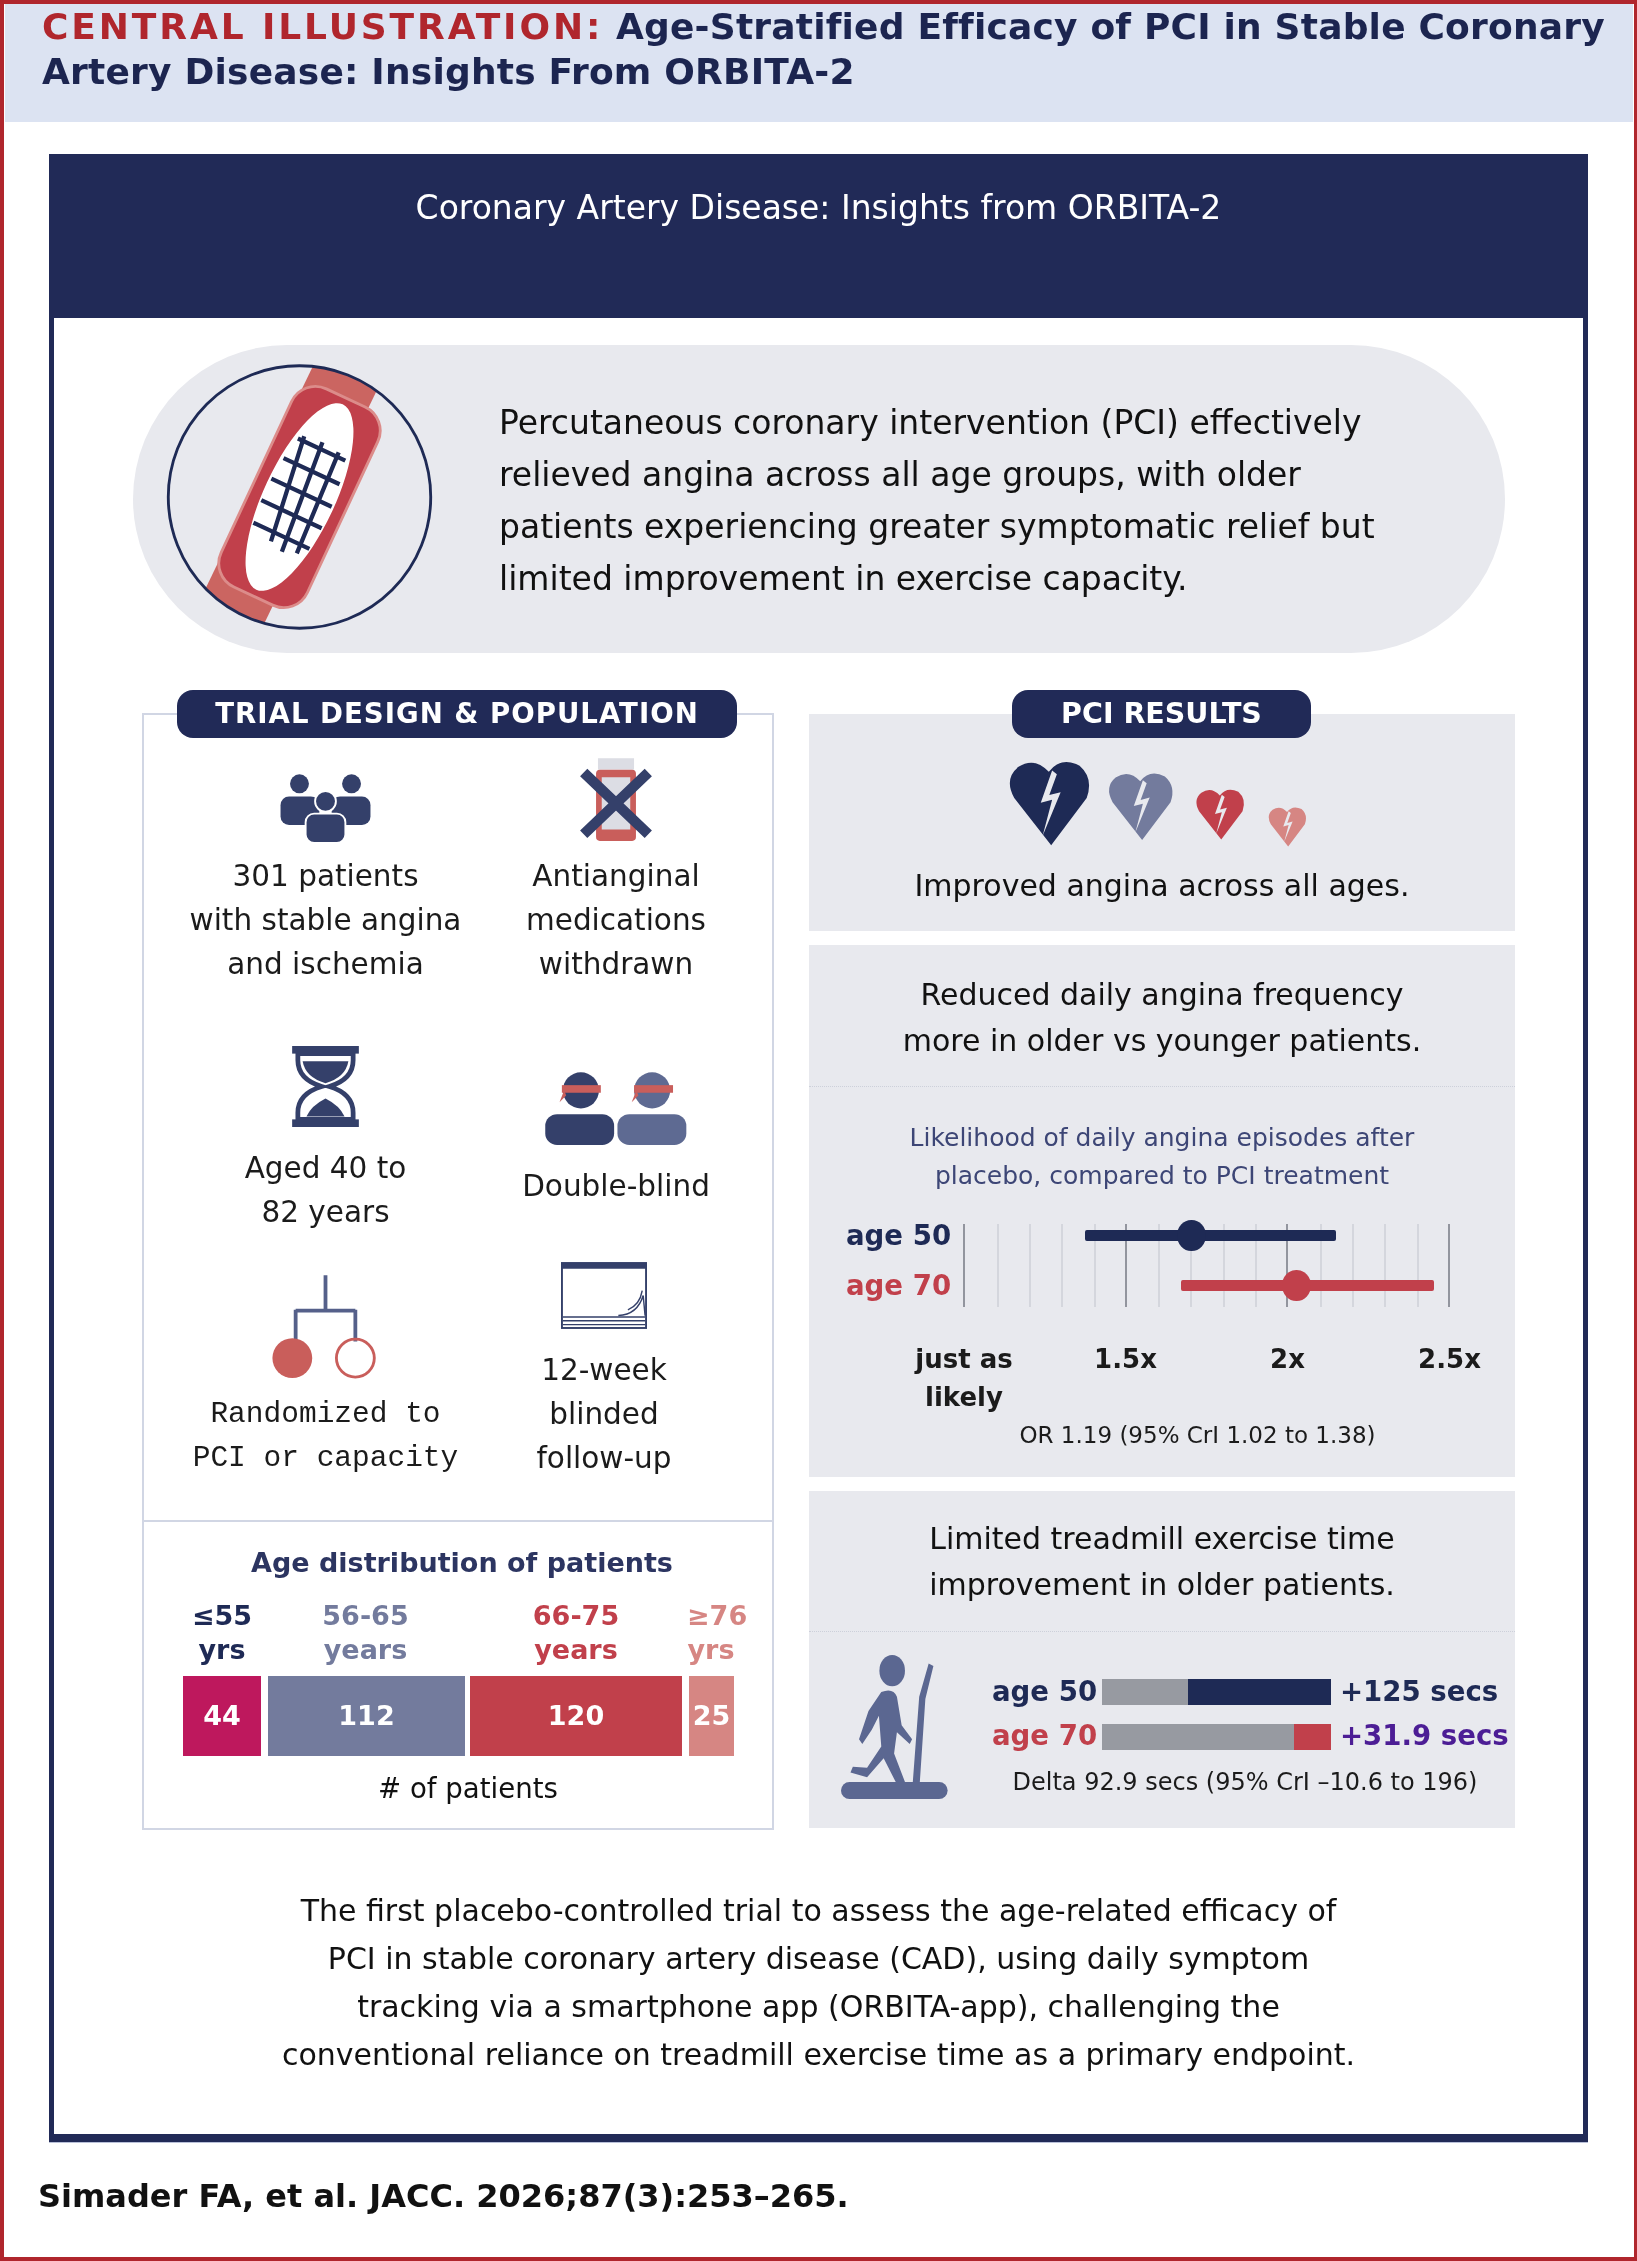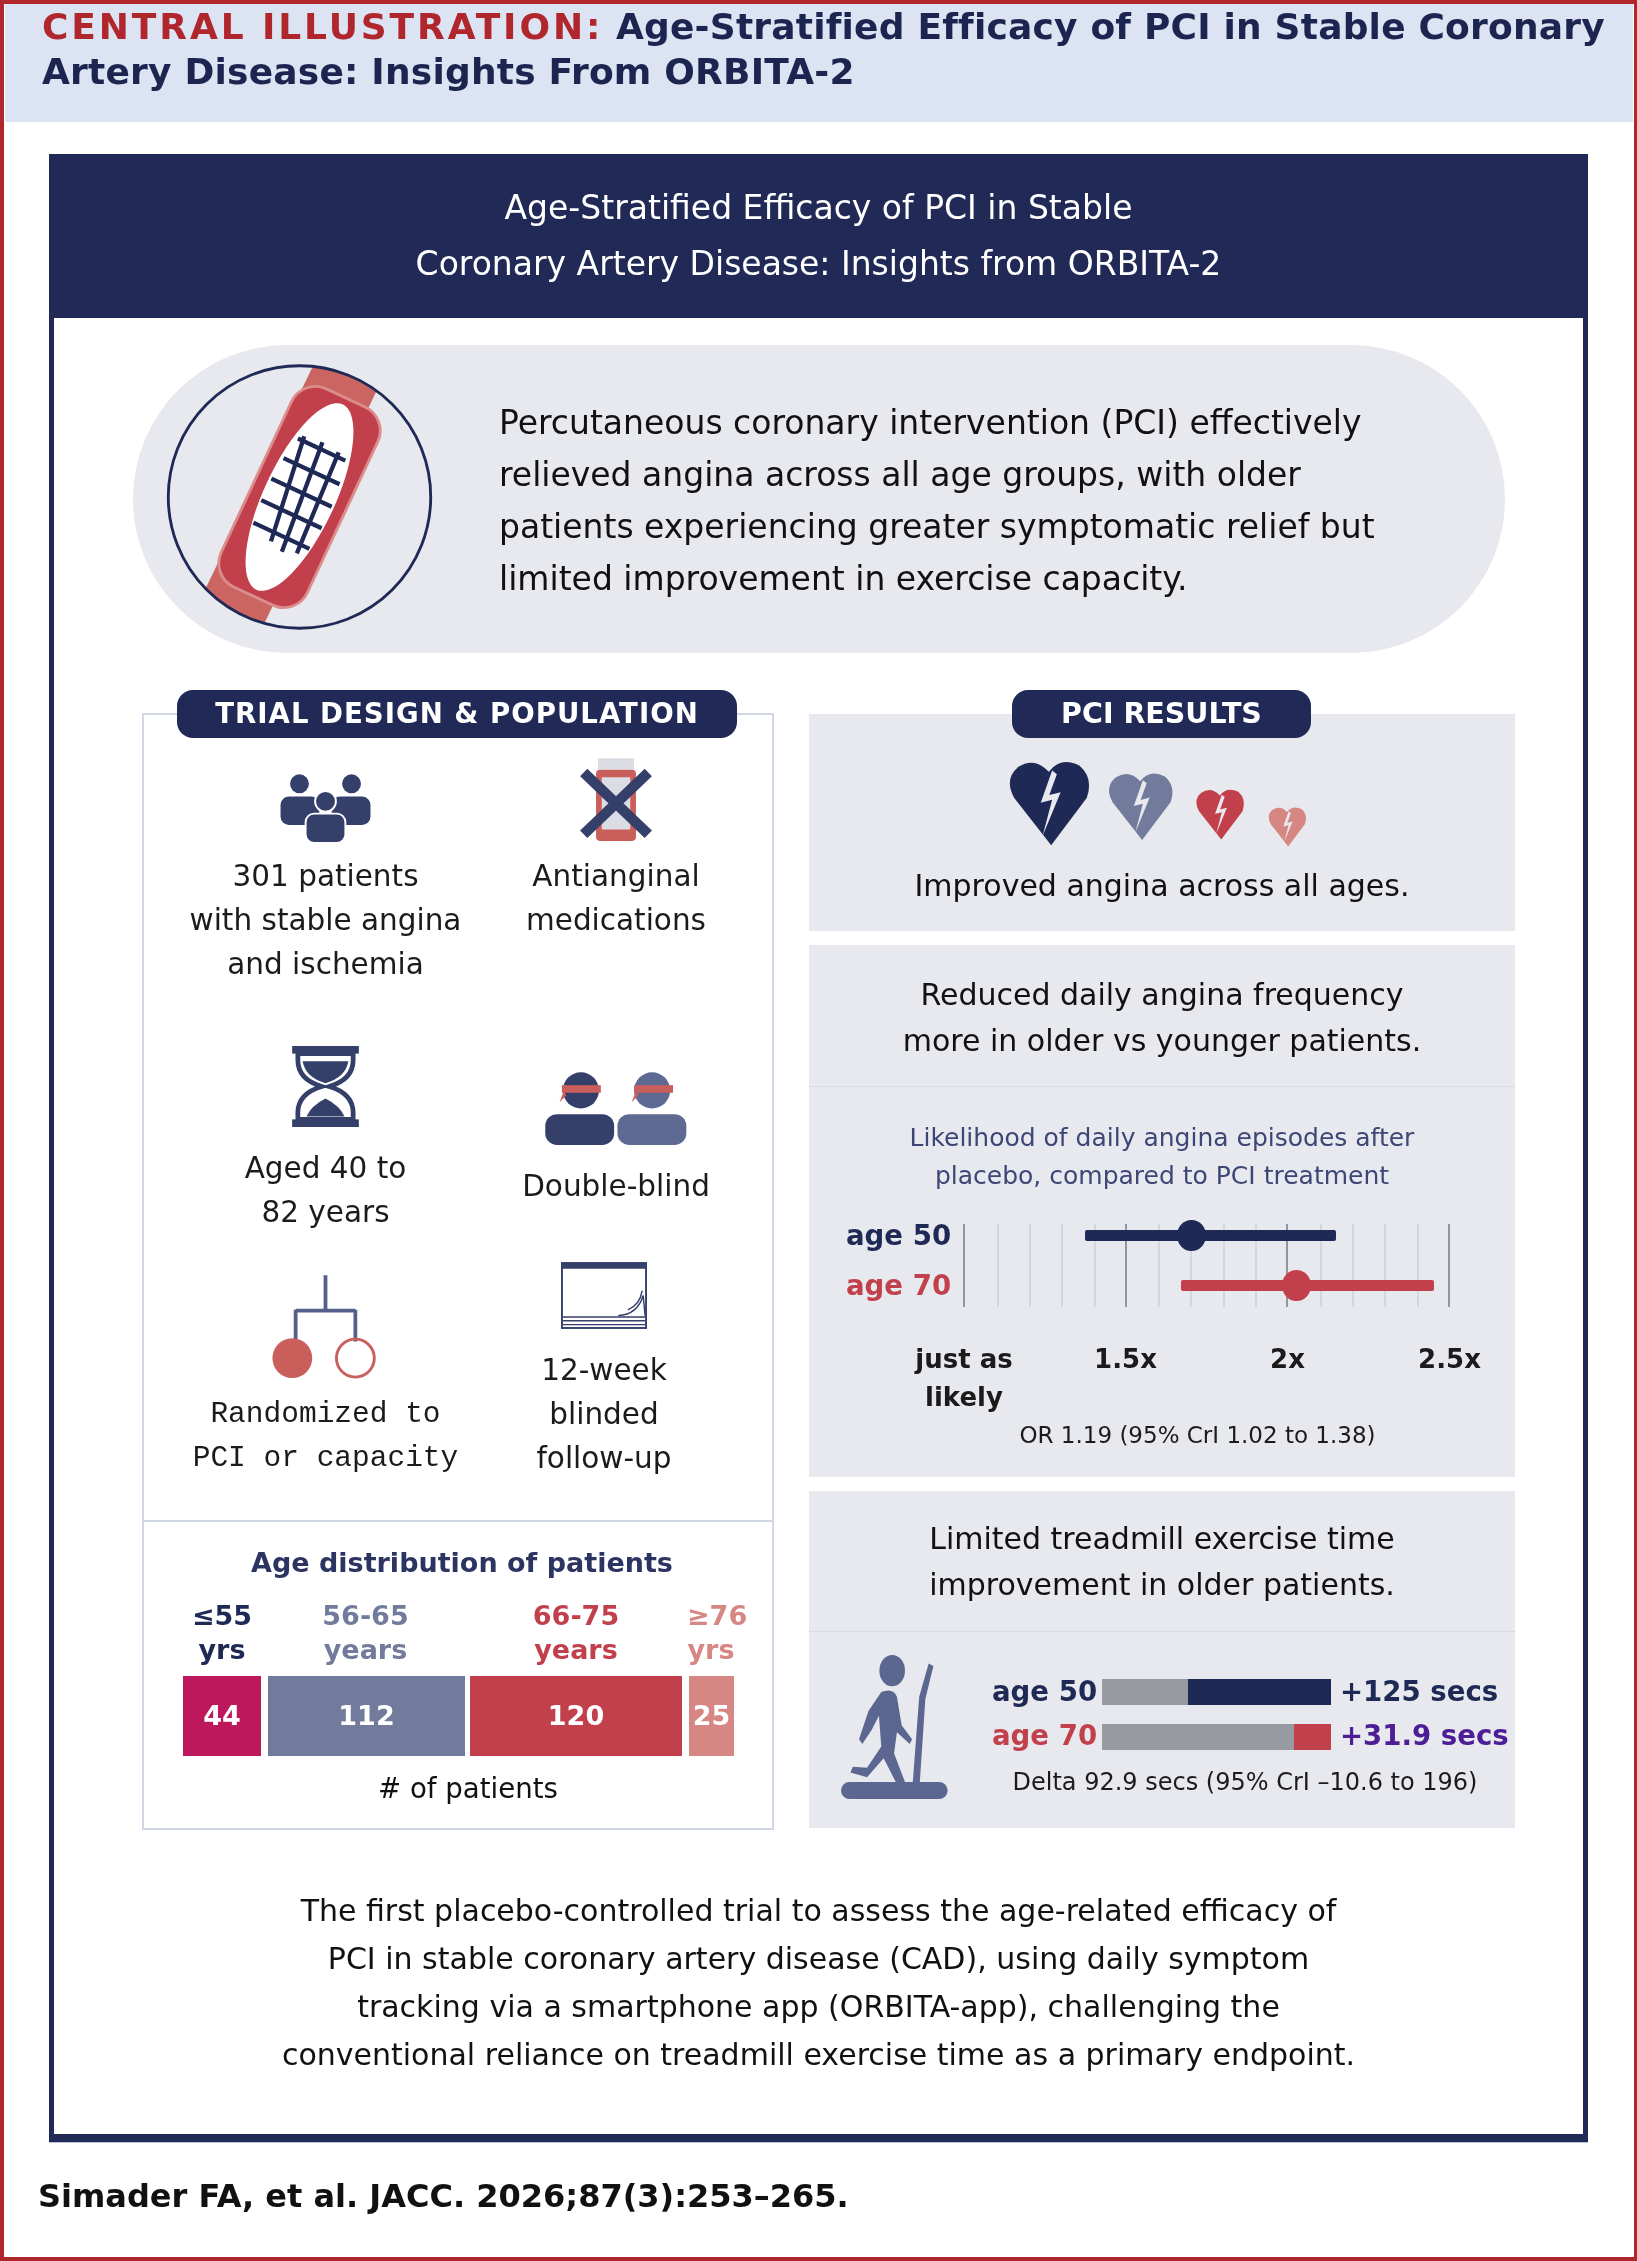--- a/index.html
+++ b/index.html
@@ -69,21 +69,20 @@
 <div class="abs" id="frame"></div>
 <div class="abs" id="title-text">
   <span class="lead">CENTRAL ILLUSTRATION:</span>
   <span>Age-Stratified Efficacy of PCI in Stable Coronary</span><br>
   <span>Artery Disease: Insights From ORBITA-2</span>
 </div>
 
 <div class="abs" id="main-box"></div>
 <div class="abs" id="main-header"></div>
 <div class="abs" id="main-header-text">
-  <div>Age-Stratified Efficacy of PCI in Stable</div>
   <div>Coronary Artery Disease: Insights from ORBITA-2</div>
 </div>
 
 <div class="abs" id="summary-pill"></div>
 <div class="abs" id="stent-icon">
   <svg width="271" height="276" viewBox="0 0 570 580">
     <defs>
         <clipPath id="circclip">
           <circle cx="285" cy="290" r="276"></circle>
         </clipPath>
@@ -129,20 +128,21 @@
 
 <div class="abs grid-cell" style="left:440px; top:758px; width:352px;">
   <svg class="grid-icon" width="76" height="86" viewBox="0 0 160 180">
     <rect x="42" y="0" width="76" height="24" fill="#dcdde4"></rect>
     <rect x="38" y="24" width="84" height="150" rx="8" fill="#c95e5b"></rect>
     <rect x="50" y="40" width="60" height="110" fill="#dcdde4"></rect>
     <path d="M12 30 L148 160 M148 30 L12 160" stroke="#34406a" stroke-width="22" stroke-linecap="butt"></path>
   </svg>
   <div style="margin-top:9.5px;">Antianginal</div>
   <div>medications</div>
+  <div>withdrawn</div>
 </div>
 
 <div class="abs grid-cell" style="left:152px; top:1046px; width:347px;">
   <svg class="grid-icon" width="67" height="81" viewBox="0 0 140 170">
     <rect x="0" y="0" width="140" height="16" fill="#34406a"></rect>
     <rect x="0" y="154" width="140" height="16" fill="#34406a"></rect>
     <path d="M12 16 L12 30 Q12 70 62 85 Q12 100 12 140 L12 154 L128 154 L128 140 Q128 100 78 85 Q128 70 128 30 L128 16 Z" fill="none" stroke="#34406a" stroke-width="10"></path>
     <path d="M22 32 L118 32 Q112 66 70 78 Q28 66 22 32 Z" fill="#34406a"></path>
     <path d="M70 110 Q40 125 30 148 L110 148 Q100 125 70 110 Z" fill="#34406a"></path>
   </svg>

